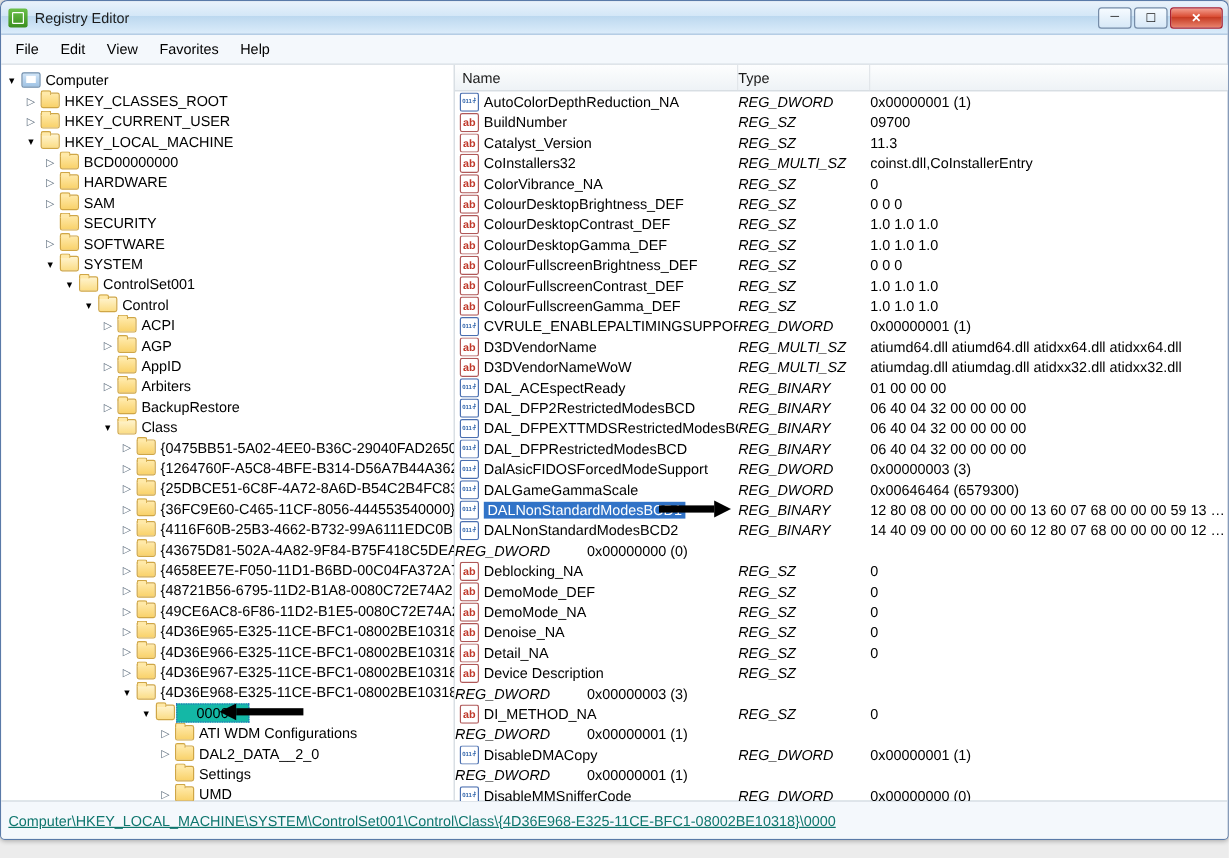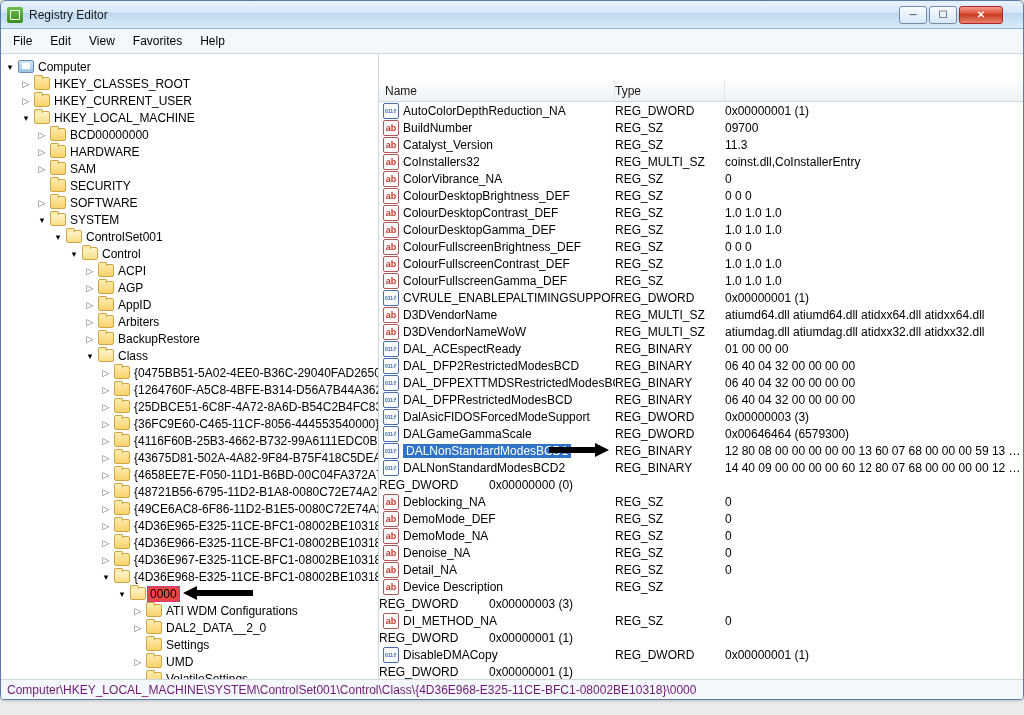--- a/index.html
+++ b/index.html
@@ -24,21 +24,21 @@
     display: flex;
     flex-direction: column;
     overflow: hidden;
   }
   .titlebar {
     height: 28px;
     background: linear-gradient(to bottom, #e9f2fb 0%, #d4e7f7 45%, #bcd8ef 46%, #dbecfa 100%);
     border-bottom: 1px solid #8fb4d8;
     display: flex;
     align-items: center;
-    padding: 0 20px 0 6px;
+    padding: 0 4px 0 6px;
   }
   .titlebar .app-icon {
     width: 16px; height: 16px;
     margin-right: 6px;
     background: linear-gradient(to bottom,#6cc04a,#3a8e1f);
     border-radius: 2px;
     position: relative;
   }
   .titlebar .app-icon::after{
     content:""; position:absolute; inset:3px;
@@ -127,23 +127,23 @@
     background: linear-gradient(to bottom,#cfe4f7,#9fc3e4);
     border:1px solid #6b8bab;
     border-radius:2px;
   }
   .computer::after{
     content:""; position:absolute; inset:2px 3px 3px 3px;
     background:#fff;
   }
   .tree-label { color:#000; }
   .tree-label.sel {
-    background:#ef4444;
+    background:#14b8a6;
     border:1px dotted #2a6fbf;
-    padding:0 2px;
+    padding:0 16px;
     margin-left:-3px;
   }
 
   
   .arrow {
     position:absolute;
     width:70px; height:14px;
     pointer-events:none;
   }
   .arrow .shaft{
@@ -161,21 +161,20 @@
   .arrow.right .head{
     left:auto; right:0;
     border-right:none;
     border-left:14px solid #000;
   }
 
   .list-pane {
     flex: 1;
     overflow: auto;
     position: relative;
-    margin-top: 26px;
   }
   .list-header {
     display: flex;
     position: sticky; top:0;
     background: linear-gradient(to bottom,#fdfefe,#eef2f6);
     border-bottom: 1px solid #d0d7de;
     height: 22px;
     align-items: center;
     color:#1b1b1b;
     z-index:2;
@@ -184,21 +183,21 @@
   .col-type { width: 110px; }
   .col-data { flex:1; }
   .list-header > div { border-right:1px solid #e2e6ea; height:100%; display:flex; align-items:center;}
   .list-row {
     display:flex;
     height:17px;
     align-items:center;
     white-space:nowrap;
   }
   .list-row .cell-name{ width:236px; padding-left:4px; display:flex; align-items:center; overflow:hidden;}
-  .list-row .cell-type{ width:110px; overflow:hidden;}
+  .list-row .cell-type{ width:110px; overflow:hidden;font-style:italic;}
   .list-row .cell-data{ flex:1; overflow:hidden; text-overflow:ellipsis;}
   .val-icon{
     width:16px; height:16px; margin-right:4px; flex-shrink:0;
     position:relative;
     border-radius:2px;
   }
   .val-icon.str{
     background:#fff;
     border:1px solid #b05858;
   }
@@ -214,26 +213,27 @@
   .val-icon.bin::after{
     content:"011\A110"; white-space:pre;
     position:absolute; inset:0;
     font-size:5px; line-height:6px; font-weight:bold; color:#2a5fa8;
     display:flex; align-items:center; justify-content:center; text-align:center;
   }
   .name-text.sel{
     background:#3173c7; color:#fff; padding:0 3px;
   }
   .statusbar{
-    height:20px;
+    height:32px;
     border-top:1px solid #d0d7de;
     background:#f4f8fc;
     display:flex; align-items:center;
     padding:0 6px;
-    color:#701a75;
+    color:#0f766e;
+    text-decoration:underline;
   }
 </style>
 </head>
 <body>
 
 <div class="window">
 
   <div class="titlebar">
     <div class="app-icon"></div>
     <div class="title">Registry Editor</div>

